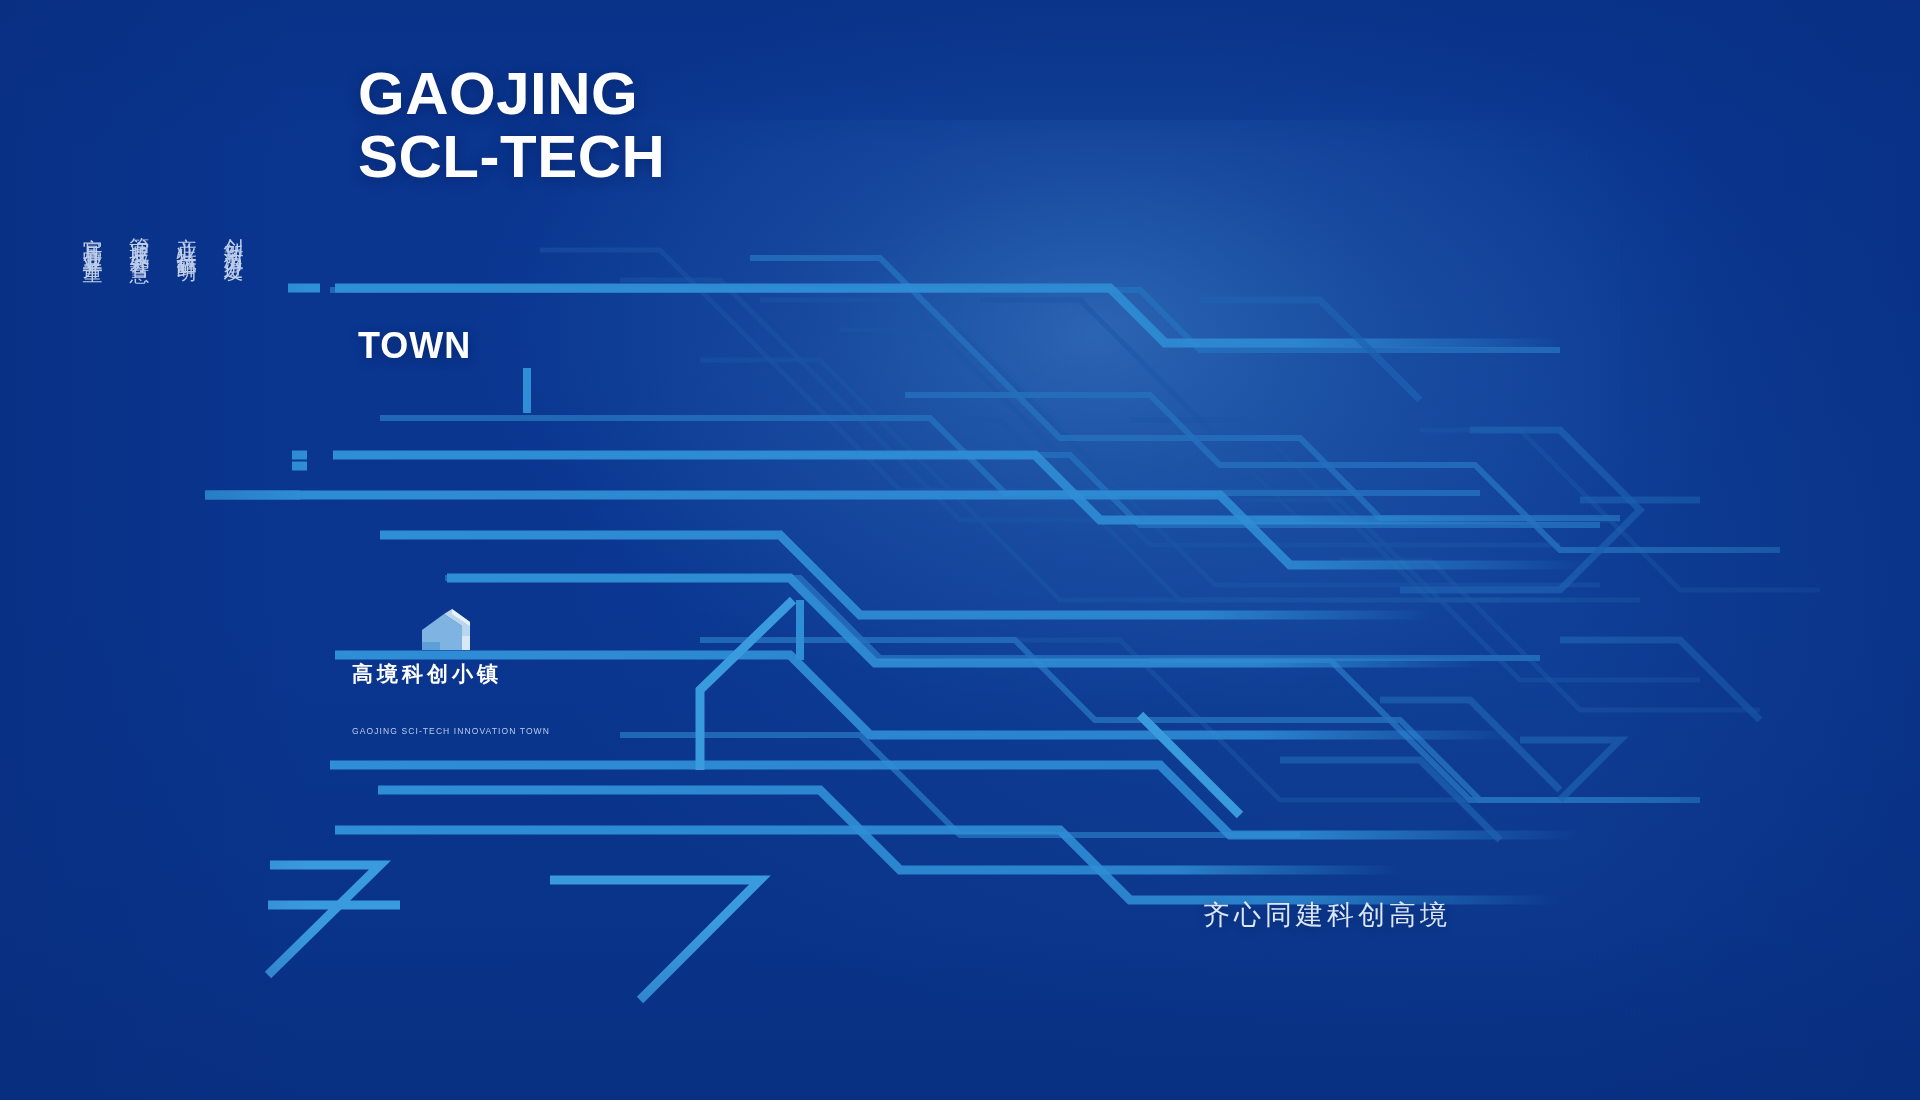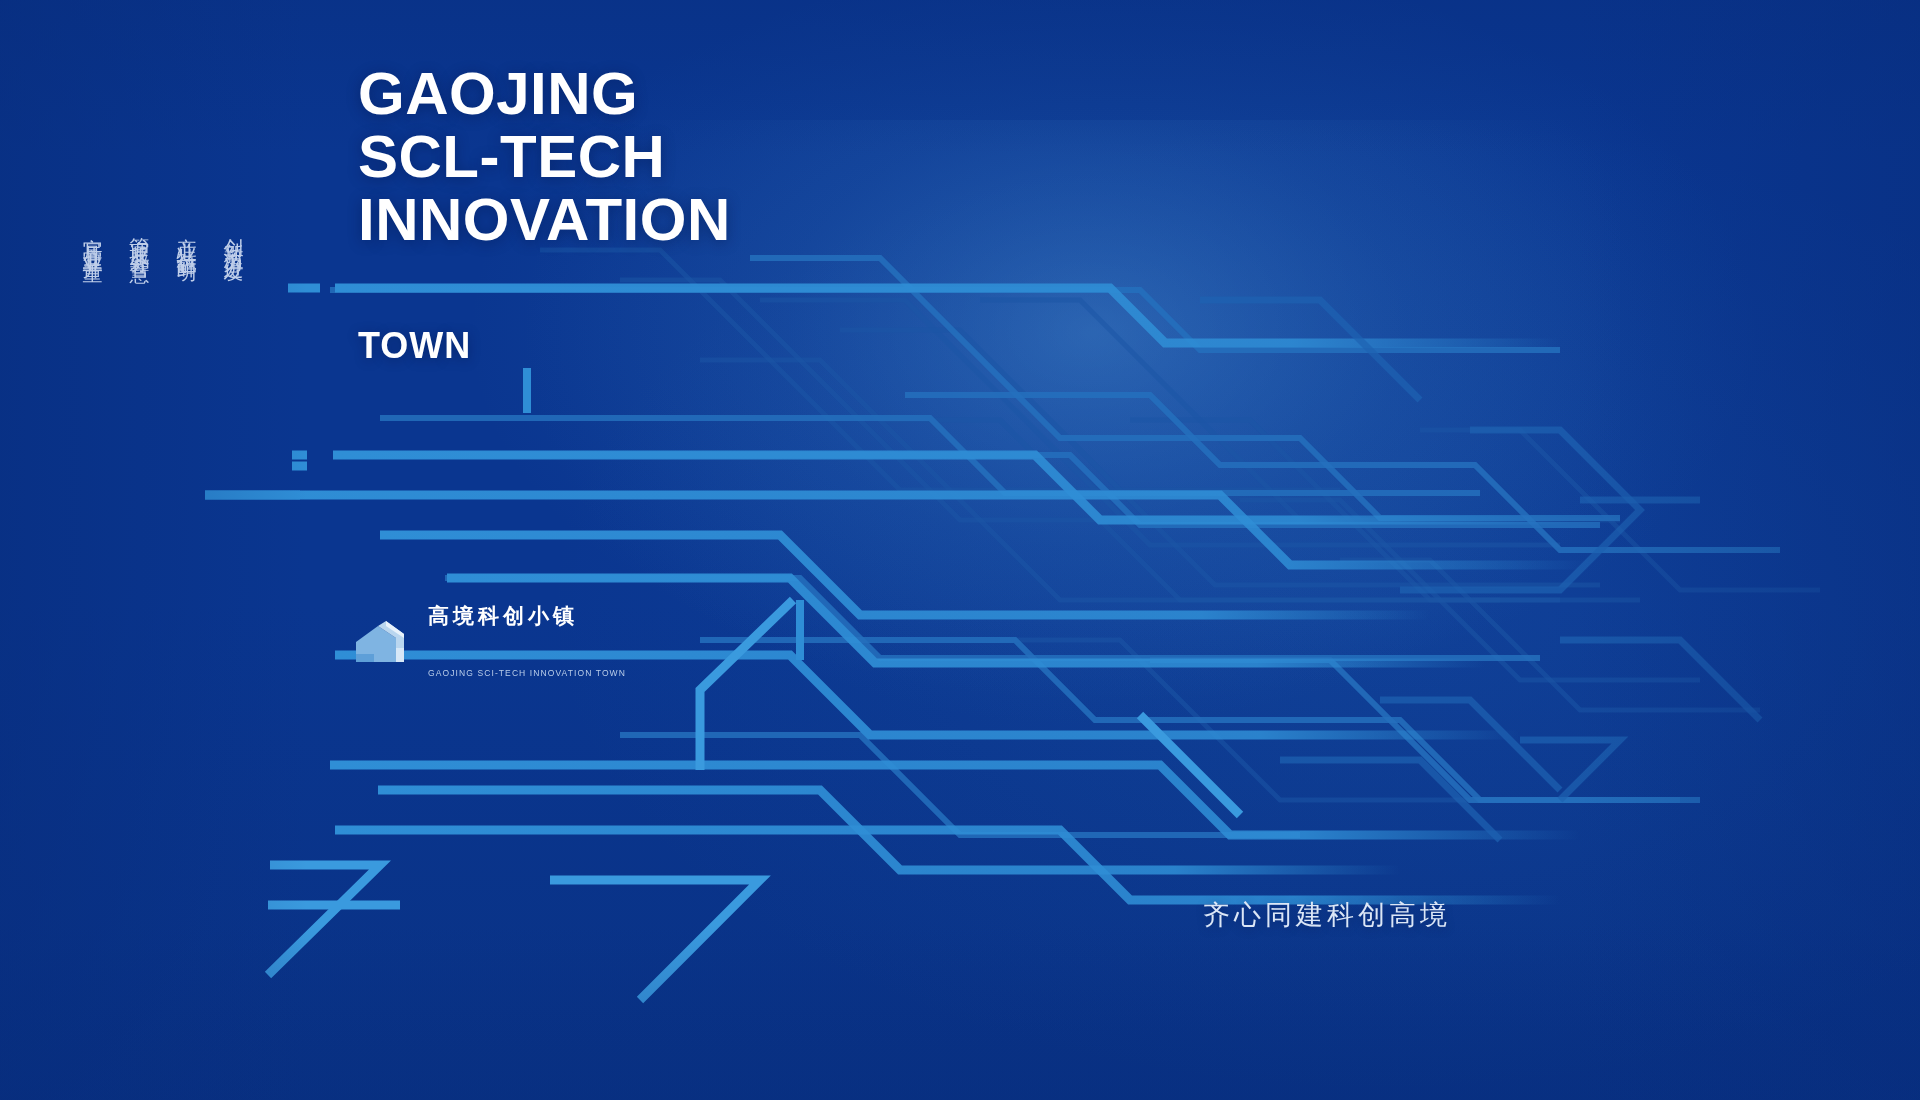--- a/index.html
+++ b/index.html
@@ -47,21 +47,21 @@
   .vcol{
     writing-mode:vertical-rl;text-orientation:upright;
     color:#cfdcf2;font-size:20px;letter-spacing:5px;
     font-family:"DejaVu Sans","Liberation Sans",sans-serif;
     opacity:.92;
   }
 
   
   .logo{
     position:absolute;left:352px;top:606px;
-    display:flex;align-items:center;gap:10px;
+    display:flex;align-items:center;gap:10px;flex-direction:column;
   }
   .logo-mark{width:66px;height:48px;display:block;}
   .logo-text{display:flex;flex-direction:column;gap:2px;}
   .logo-cn{
     color:#ffffff;font-size:21px;font-weight:bold;letter-spacing:4px;
     font-family:"DejaVu Sans","Liberation Sans",sans-serif;line-height:1;
   }
   .logo-en{
     color:#b9cde9;font-size:8.5px;letter-spacing:1.1px;line-height:1;
     font-family:"Liberation Sans",sans-serif;
@@ -193,21 +193,20 @@
       </g>
 
     </g>
   </svg>
 
   <div class="vignette"></div>
 
   <div class="headline">
     <div>GAOJING</div>
     <div>SCL-TECH</div>
-    <div>INNOVATION</div>
   </div>
   <div class="town">TOWN</div>
 
   <div class="vertical-wrap">
     <div class="vcol">创新活力迸发</div>
     <div class="vcol">产业特色鲜明</div>
     <div class="vcol">管理服务智慧</div>
     <div class="vcol">宜居宜业并重</div>
   </div>
 

